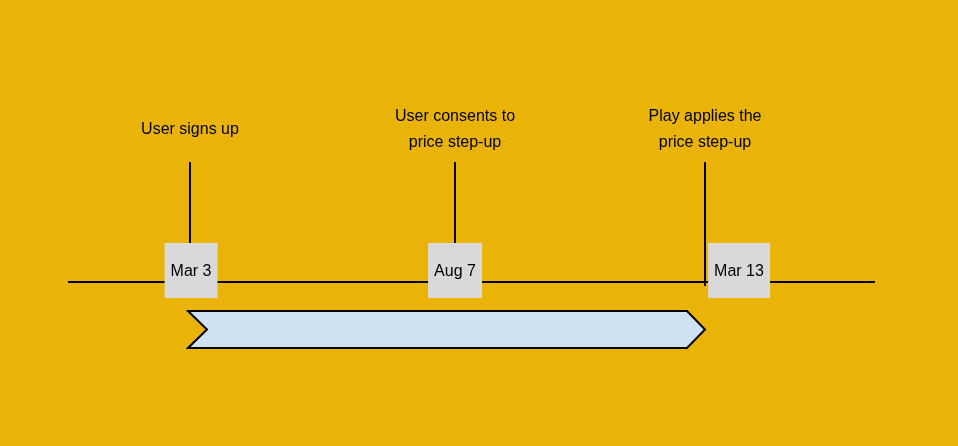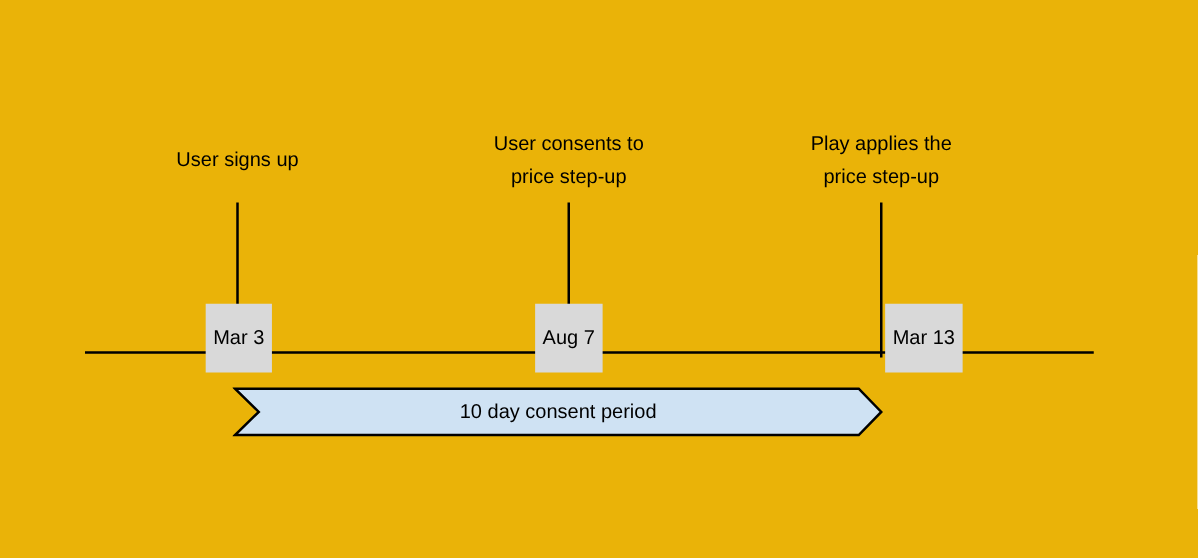--- a/index.html
+++ b/index.html
@@ -114,15 +114,14 @@
     <div class="event-label">
       <div>Play applies the</div>
       <div>price step-up</div>
     </div>
     <div class="event-date">Mar 13</div>
   </div>
 
   <svg class="period-svg" viewBox="0 0 522 42">
     <polygon points="2,2 501,2 519,20.5 501,39 2,39 21,20.5" stroke="#000000" stroke-width="2" stroke-linejoin="miter" fill="#cfe2f3"></polygon>
   </svg>
-  <div class="period-label">10 day consent period</div>
 
 </div>
 
 </body></html>

